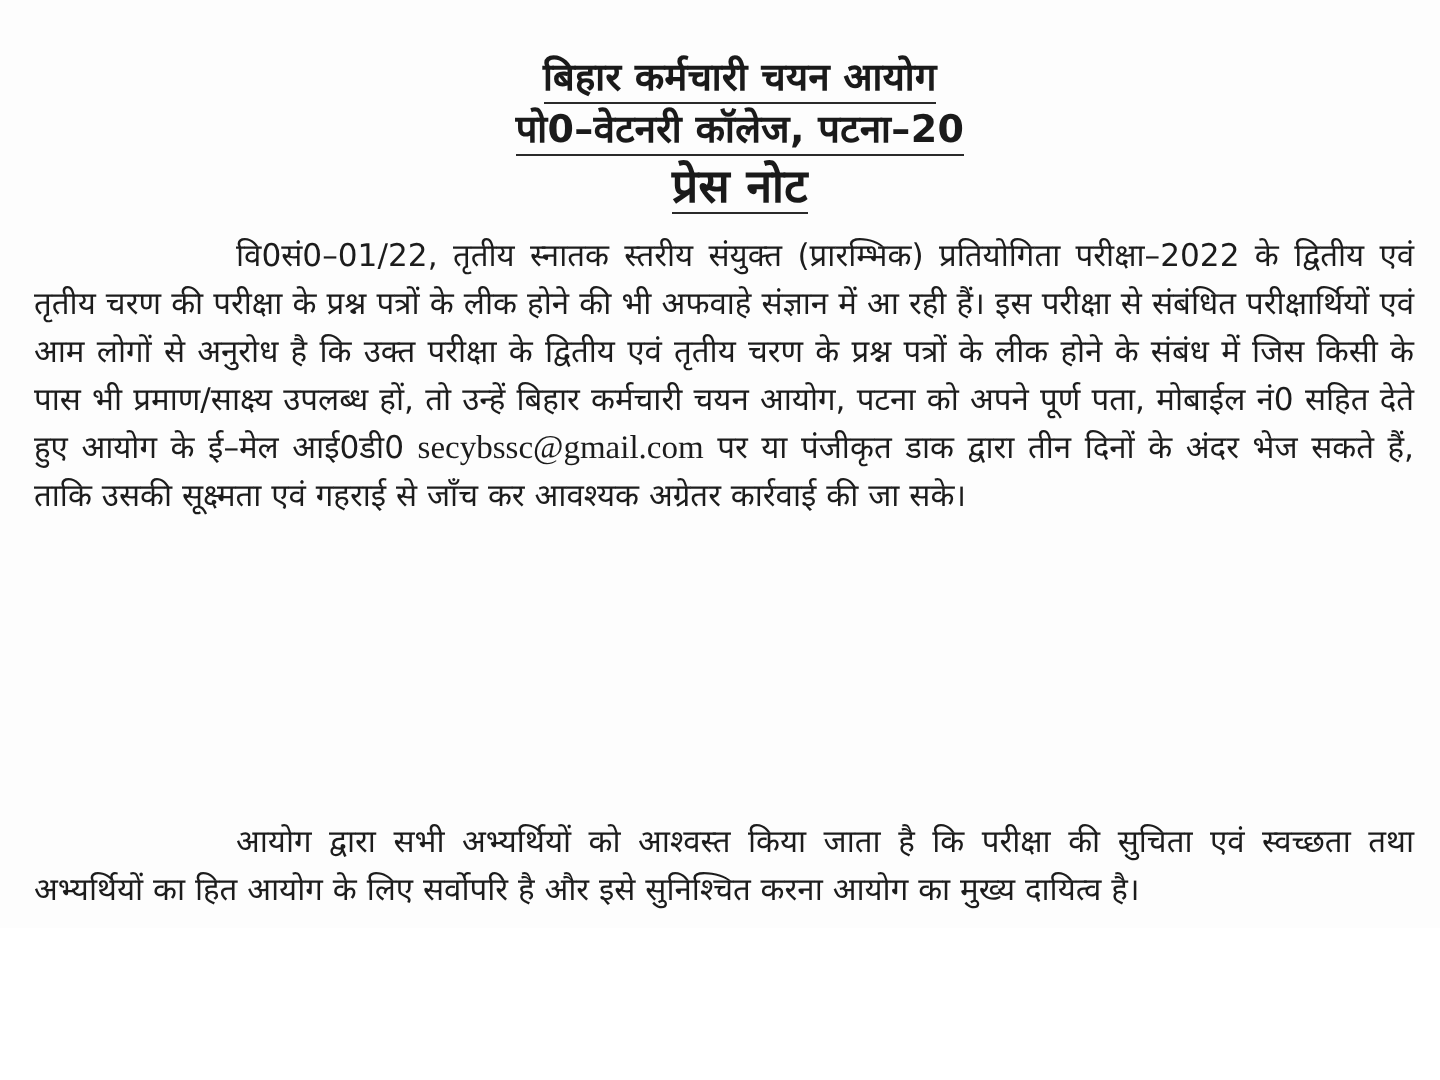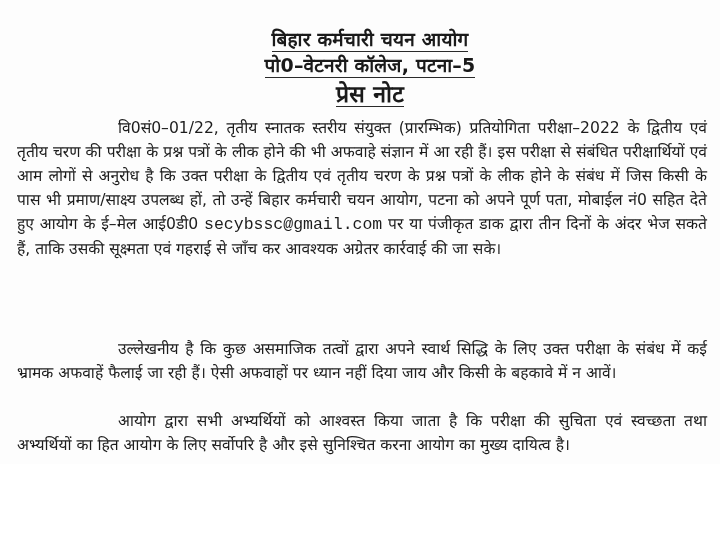--- a/index.html
+++ b/index.html
@@ -57,46 +57,43 @@
     }
     .para {
       margin: 0;
       text-indent: 101px;
     }
     .p1 { top: 116px; }
     .p2 { top: 289px; }
     .p3 { top: 337px; }
     .p4 { top: 409px; }
     .email {
-      font-family: Liberation Mono, monospace;
+      font-family: Liberation Serif, serif;
       font-size: 16.5px;
       margin-top: 20px;
     }
   </style>
 </head>
 <body>
 
 <div class="page">
 
   <div class="header h1">
     <span class="header-line">बिहार कर्मचारी चयन आयोग</span>
   </div>
   <div class="header h2">
-    <span class="header-line">पो0–वेटनरी कॉलेज, पटना–5</span>
+    <span class="header-line">पो0–वेटनरी कॉलेज, पटना–20</span>
   </div>
   <div class="header h3">
     <span class="header-line">प्रेस नोट</span>
   </div>
 
   <div class="body-text p1">
     <p class="para"><span>वि0सं0–01/22, तृतीय स्नातक स्तरीय संयुक्त (प्रारम्भिक) प्रतियोगिता परीक्षा–2022 के द्वितीय एवं तृतीय चरण की परीक्षा के प्रश्न पत्रों के लीक होने की भी अफवाहे संज्ञान में आ रही हैं। इस परीक्षा से संबंधित परीक्षार्थियों एवं आम लोगों से अनुरोध है कि उक्त परीक्षा के द्वितीय एवं तृतीय चरण के प्रश्न पत्रों के लीक होने के संबंध में जिस किसी के पास भी प्रमाण/साक्ष्य उपलब्ध हों, तो उन्हें बिहार कर्मचारी चयन आयोग, पटना को अपने पूर्ण पता, मोबाईल नं0 सहित देते हुए आयोग के ई–मेल आई0डी0 </span><span class="email">secybssc@gmail.com</span><span> पर या पंजीकृत डाक द्वारा तीन दिनों के अंदर भेज सकते हैं, ताकि उसकी सूक्ष्मता एवं गहराई से जाँच कर आवश्यक अग्रेतर कार्रवाई की जा सके।</span></p>
   </div>
 
 
-  <div class="body-text p3">
-    <p class="para">उल्लेखनीय है कि कुछ असमाजिक तत्वों द्वारा अपने स्वार्थ सिद्धि के लिए उक्त परीक्षा के संबंध में कई भ्रामक अफवाहें फैलाई जा रही हैं। ऐसी अफवाहों पर ध्यान नहीं दिया जाय और किसी के बहकावे में न आवें।</p>
-  </div>
 
   <div class="body-text p4">
     <p class="para">आयोग द्वारा सभी अभ्यर्थियों को आश्वस्त किया जाता है कि परीक्षा की सुचिता एवं स्वच्छता तथा अभ्यर्थियों का हित आयोग के लिए सर्वोपरि है और इसे सुनिश्चित करना आयोग का मुख्य दायित्व है।</p>
   </div>
 
 </div>
 
 </body></html>

